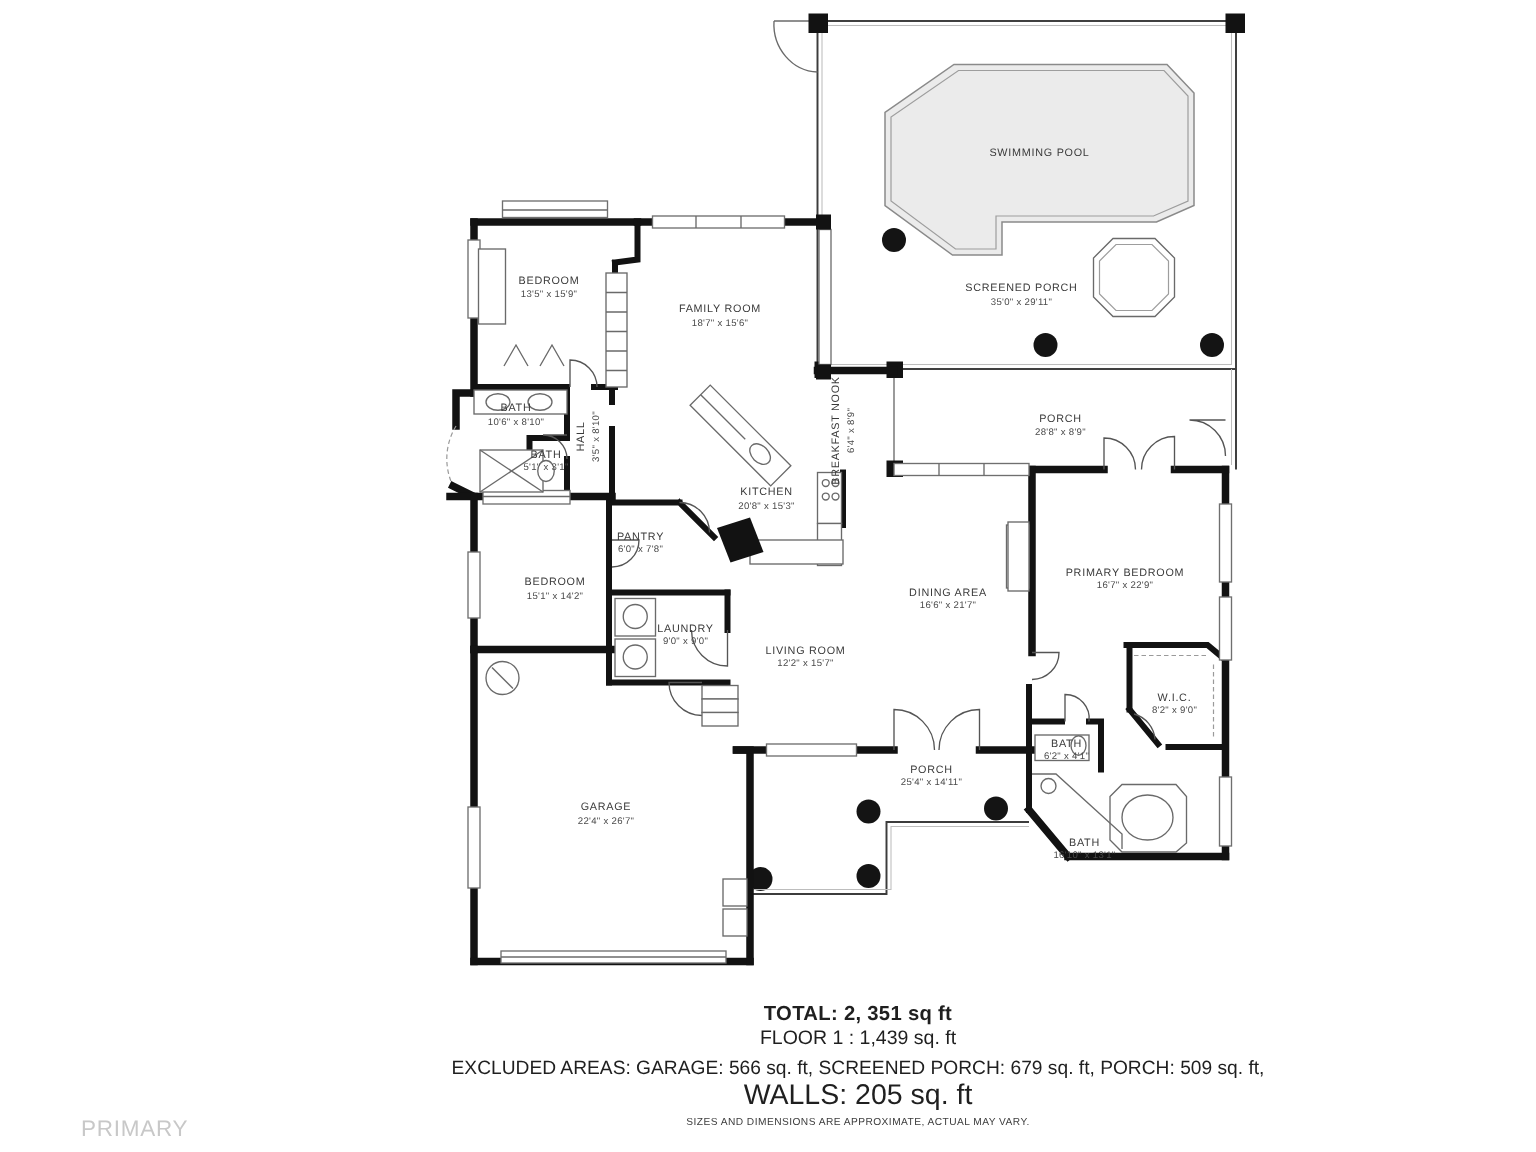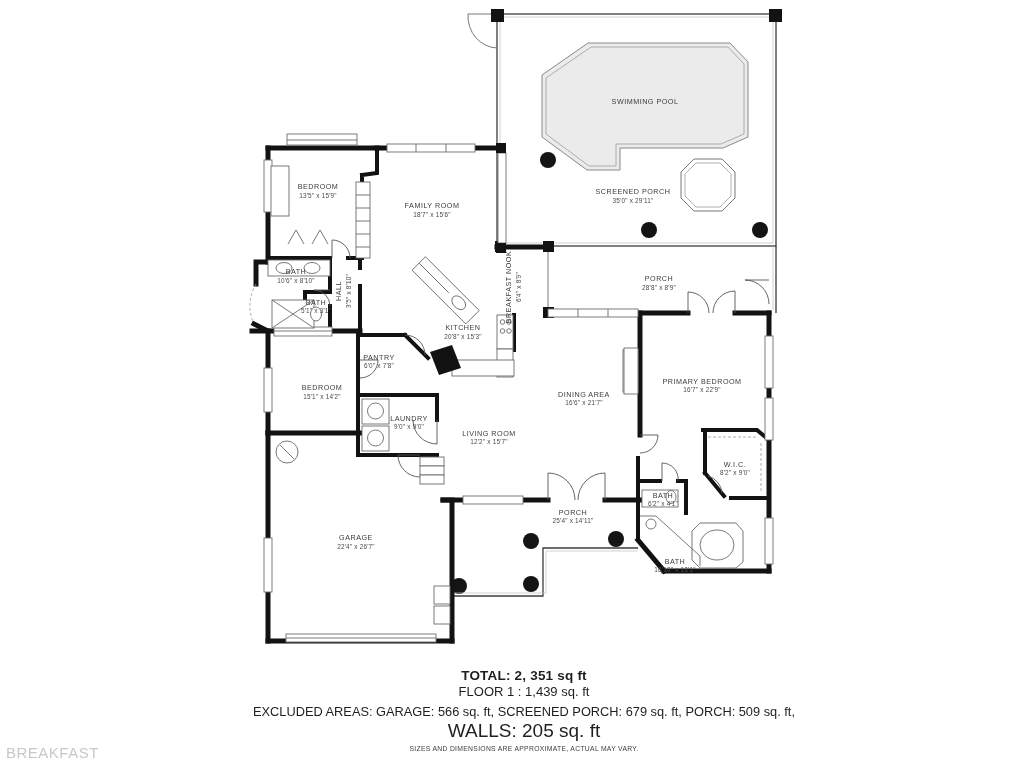--- a/index.html
+++ b/index.html
@@ -1,17 +1,17 @@
 <!DOCTYPE html>
 <html><head>
 <meta charset="utf-8">
 <style>
   html,body{margin:0;padding:0;background:#ffffff;}
   .page{position:relative;width:840px;height:768px;background:#ffffff;overflow:hidden;
-        font-family:"Liberation Sans",sans-serif;}
+        font-family:"Liberation Sans",sans-serif;margin-left:48px;}
   svg{position:absolute;left:0;top:0;}
   
   .wall{stroke:#121212;stroke-width:5;fill:none;stroke-linecap:square;}
   .wall4{stroke:#121212;stroke-width:4;fill:none;stroke-linecap:square;}
   .thin{stroke:#6a6a6a;stroke-width:0.9;fill:none;}
   .fix{stroke:#6a6a6a;stroke-width:0.9;fill:#ffffff;}
   .screen{stroke:#3c3c3c;stroke-width:1.3;fill:none;}
   .screen2{stroke:#bdbdbd;stroke-width:0.7;fill:none;}
   .win{stroke:#6f6f6f;stroke-width:0.9;fill:#ffffff;}
   .door{stroke:#555555;stroke-width:0.9;fill:none;}
@@ -293,15 +293,15 @@
     <text class="rn" x="356" y="540">GARAGE</text>
     <text class="rd" x="356" y="549">22'4" x 26'7"</text>
   </g>
 </svg>
 
   <div class="footer f-total">TOTAL:  2, 351 sq ft</div>
   <div class="footer f-floor">FLOOR 1 : 1,439 sq. ft</div>
   <div class="footer f-excl">EXCLUDED AREAS: GARAGE: 566 sq. ft, SCREENED PORCH: 679 sq. ft, PORCH: 509 sq. ft,</div>
   <div class="footer f-walls">WALLS: 205 sq. ft</div>
   <div class="footer f-disc">SIZES AND DIMENSIONS ARE APPROXIMATE, ACTUAL MAY VARY.</div>
-  <div class="watermark">BREAKFAST</div>
+  <div class="watermark">PRIMARY</div>
 
 </div>
 
 </body></html>

